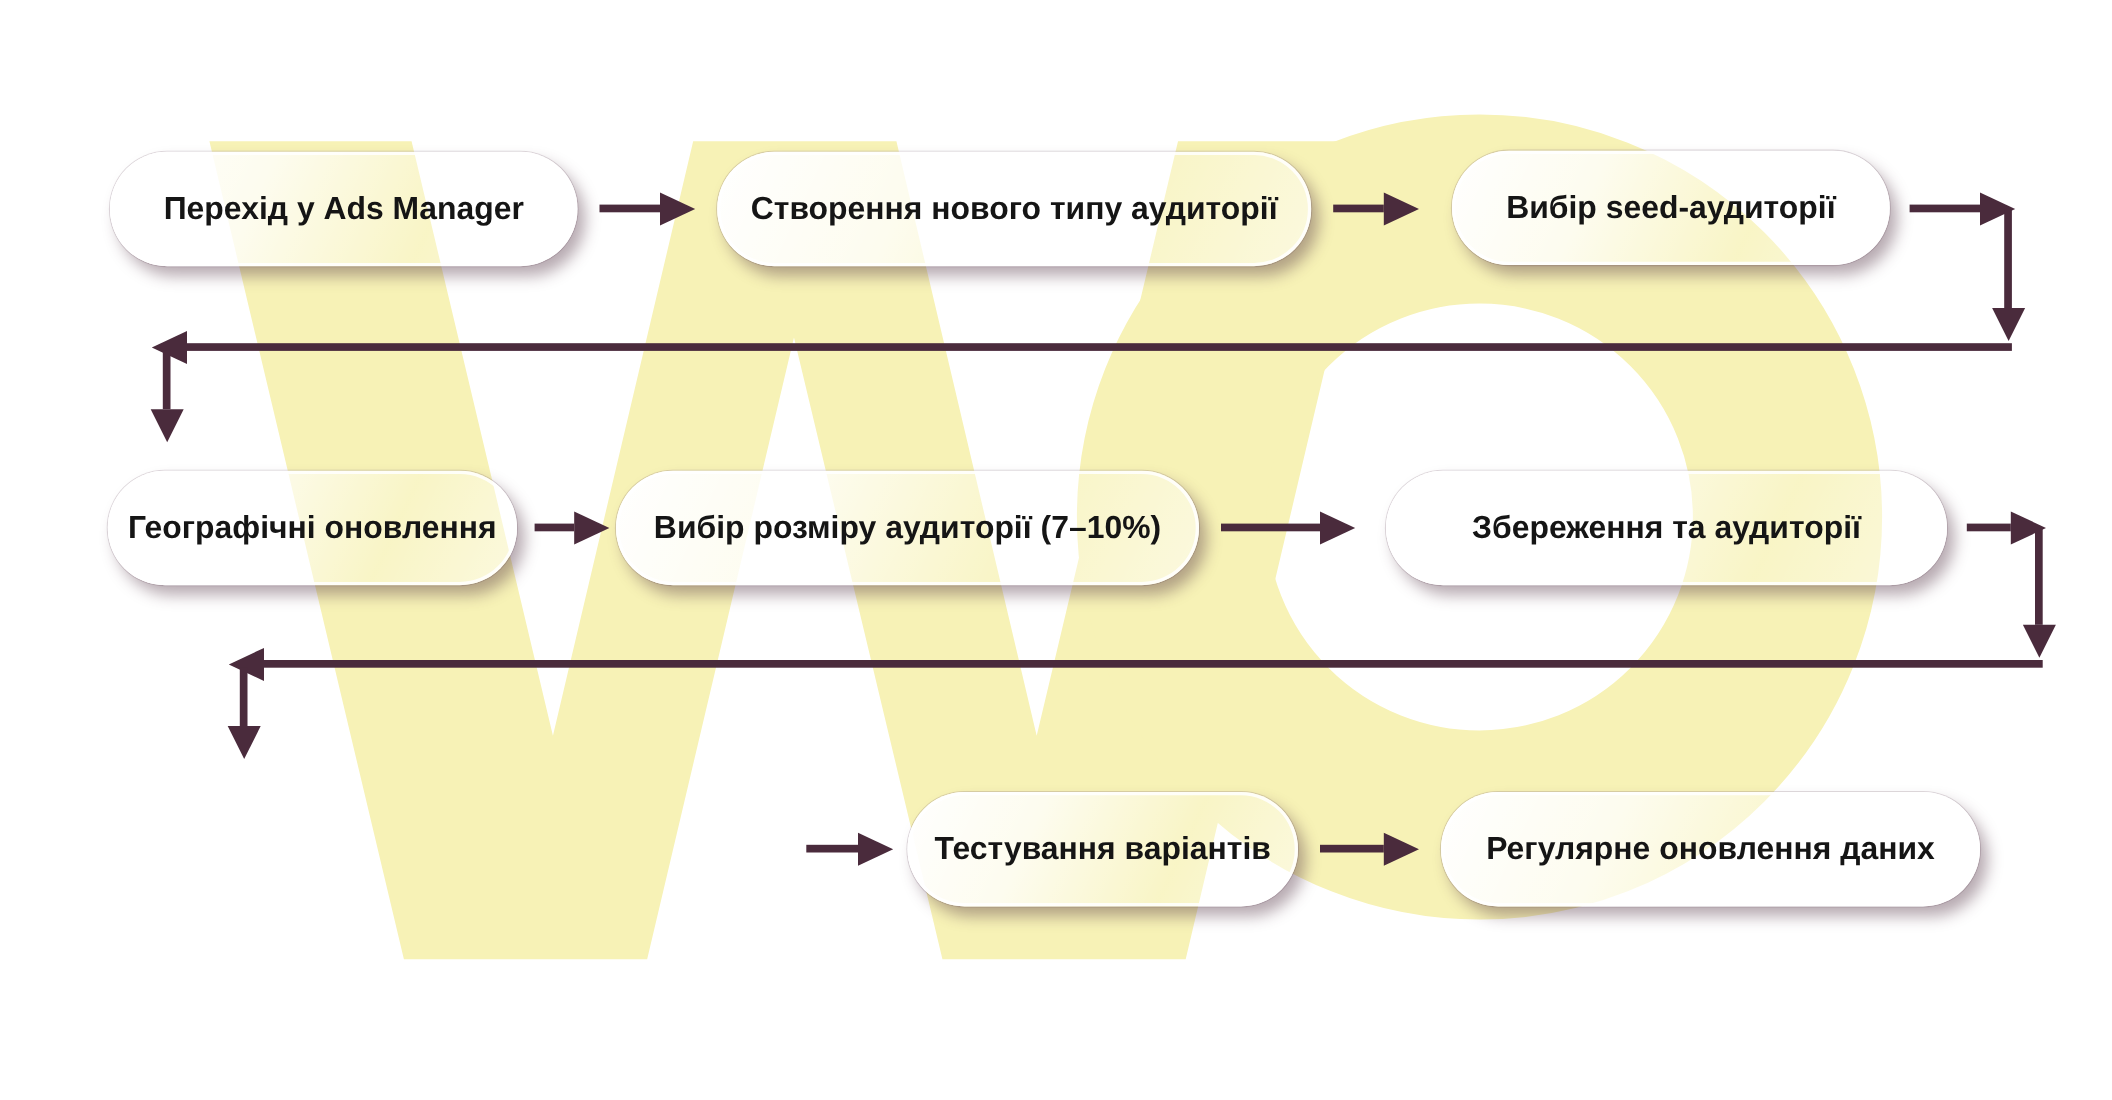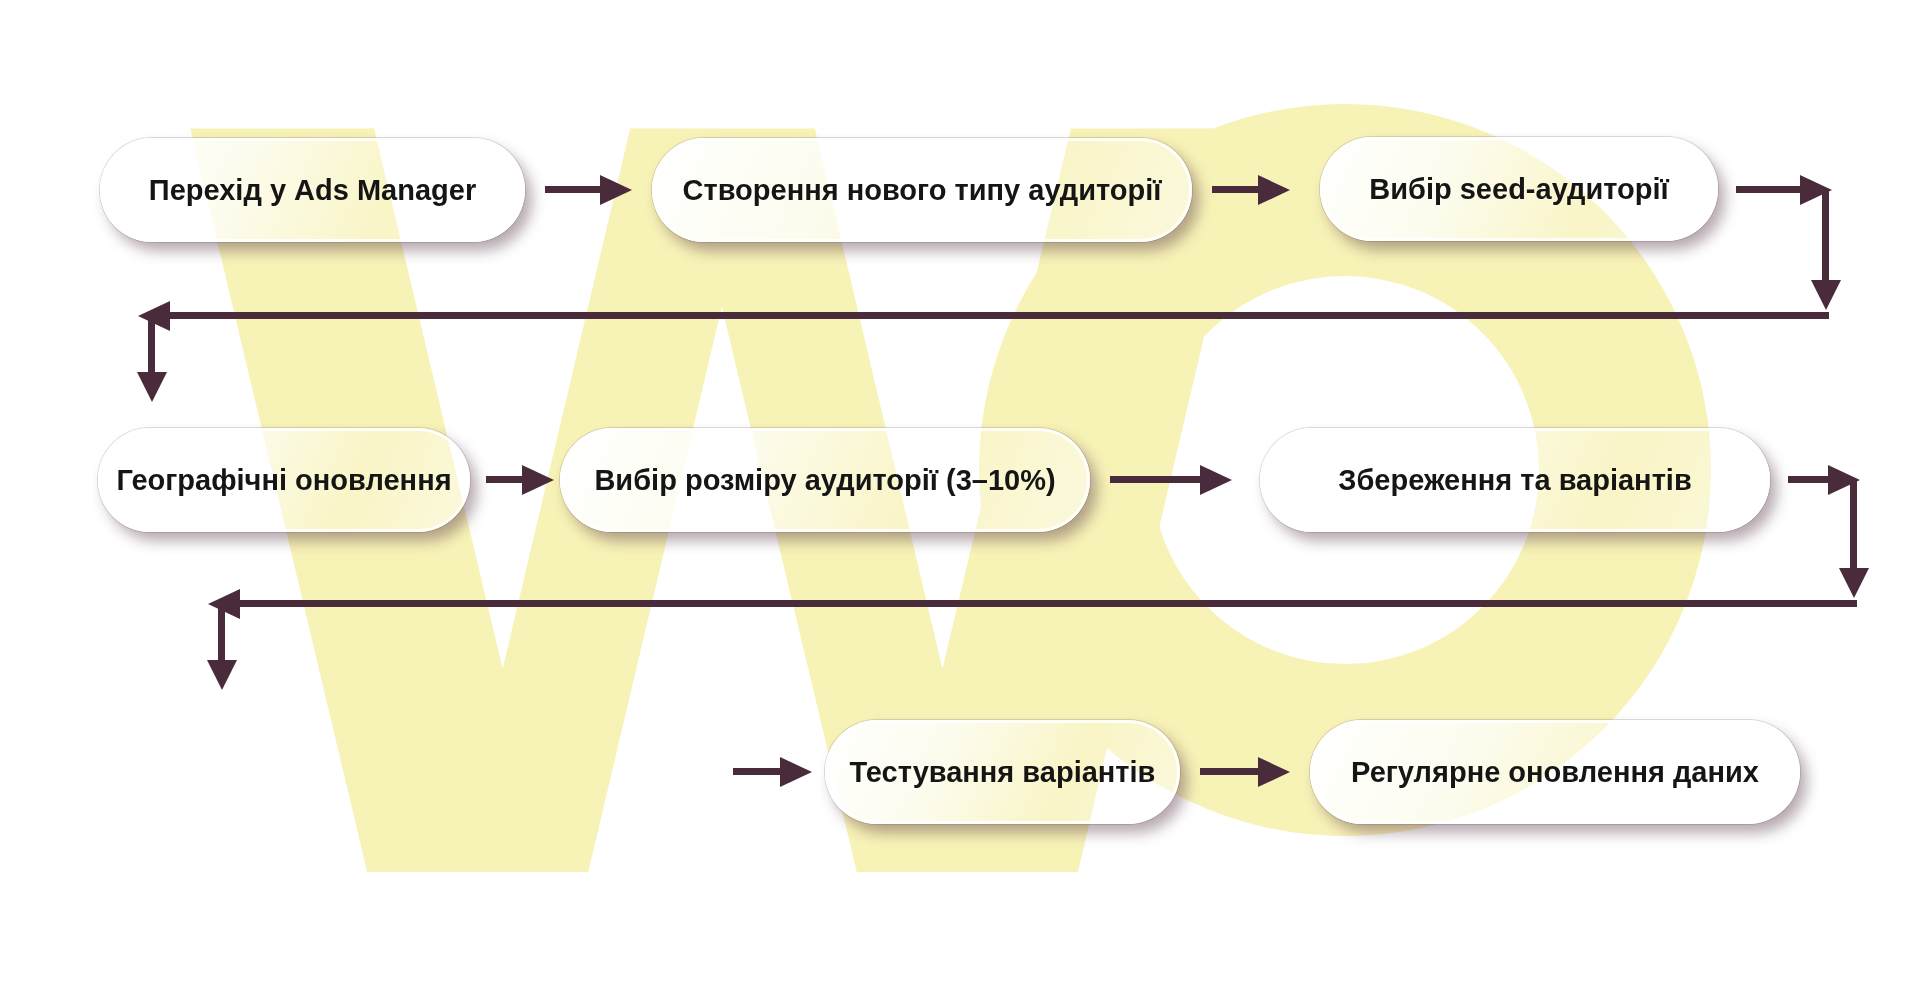--- a/index.html
+++ b/index.html
@@ -56,24 +56,24 @@
     <span>Створення нового типу аудиторії</span>
   </div>
   <div class="node" style="left:1320px;top:137px;width:398px;">
     <span>Вибір seed-аудиторії</span>
   </div>
 
   <div class="node" style="left:98px;top:428px;width:372px;">
     <span>Географічні оновлення</span>
   </div>
   <div class="node" style="left:560px;top:428px;width:530px;">
-    <span>Вибір розміру аудиторії (3–10%)</span>
+    <span>Вибір розміру аудиторії (7–10%)</span>
   </div>
   <div class="node" style="left:1260px;top:428px;width:510px;">
-    <span>Збереження та варіантів</span>
+    <span>Збереження та аудиторії</span>
   </div>
 
   <div class="node" style="left:825px;top:720px;width:355px;justify-content:center;">
     <span>Тестування варіантів</span>
   </div>
   <div class="node" style="left:1310px;top:720px;width:490px;text-align:center;">
     <span>Регулярне оновлення даних</span>
   </div>
 
   <div class="hline" style="left:545px;top:186px;width:55px;"></div>

